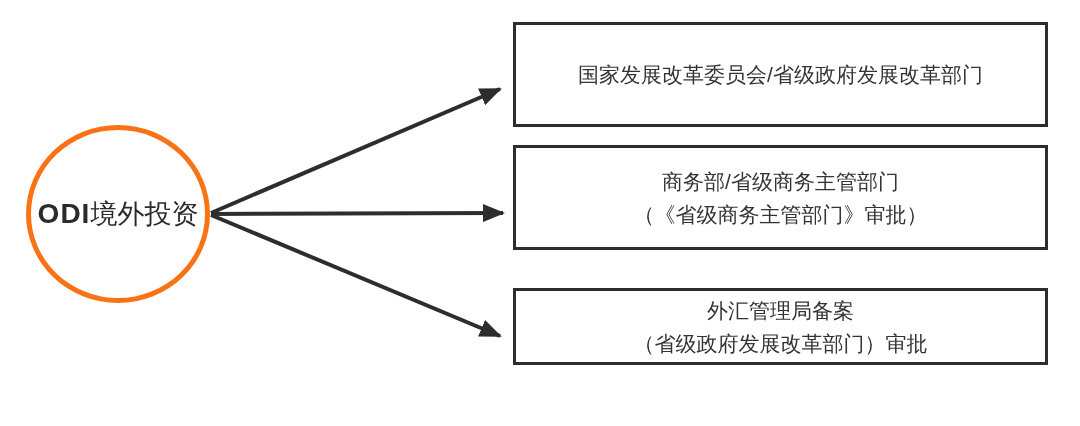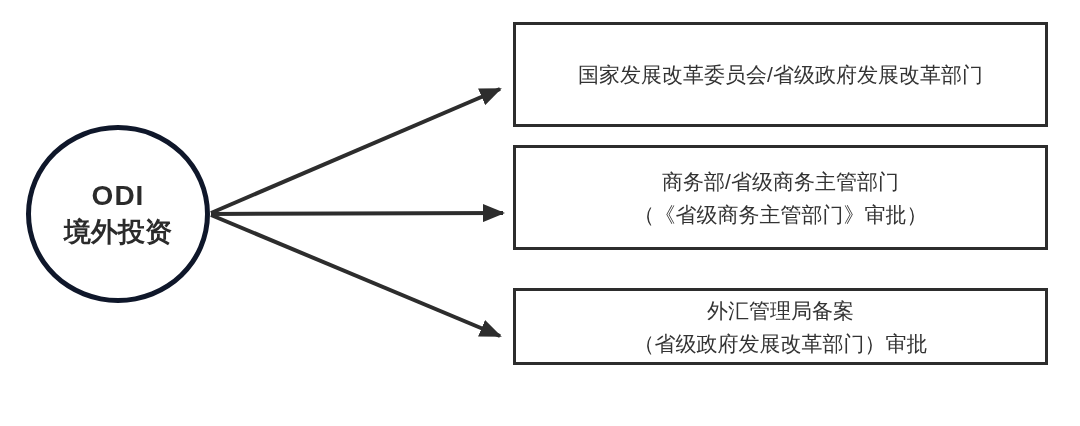--- a/index.html
+++ b/index.html
@@ -21,40 +21,40 @@
     top: 0;
     width: 1080px;
     height: 426px;
   }
   .root-circle {
     position: absolute;
     left: 26px;
     top: 125px;
     width: 184px;
     height: 178px;
-    border: 5px solid #0f172a;
+    border: 5px solid #f97316;
     border-radius: 50%;
     background: #ffffff;
     box-sizing: border-box;
     display: flex;
-    flex-direction: column;
+    flex-direction: row;
     align-items: center;
     justify-content: center;
     text-align: center;
   }
   .root-circle .line1 {
     font-size: 28px;
     font-weight: bold;
     color: #2b2b2b;
     line-height: 36px;
     letter-spacing: 1px;
   }
   .root-circle .line2 {
     font-size: 27px;
-    font-weight: bold;
+    font-weight: normal;
     color: #2b2b2b;
     line-height: 36px;
     text-align: center;
   }
   .node-box {
     position: absolute;
     left: 513px;
     width: 535px;
     height: 105px;
     border: 3px solid #2d2d2d;

